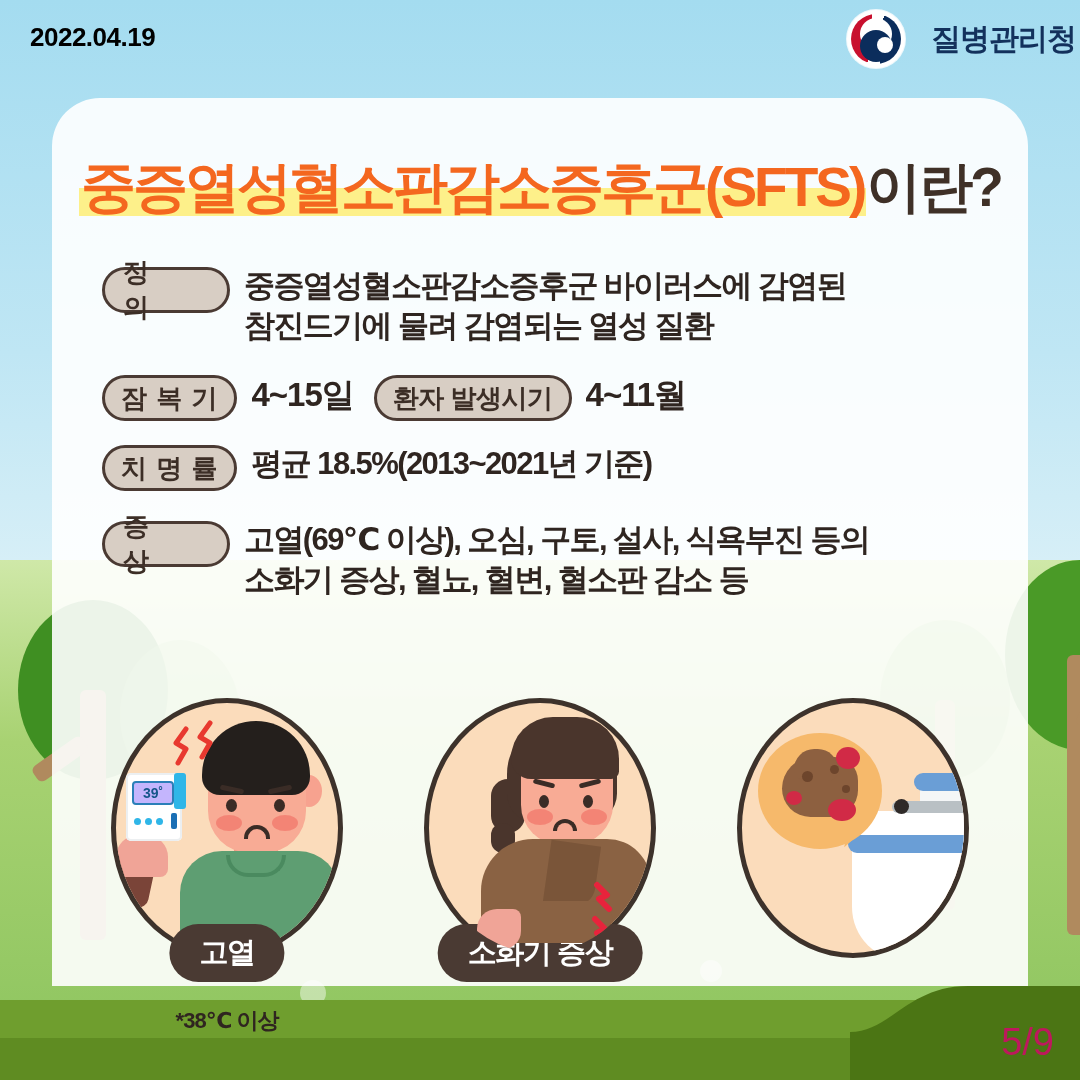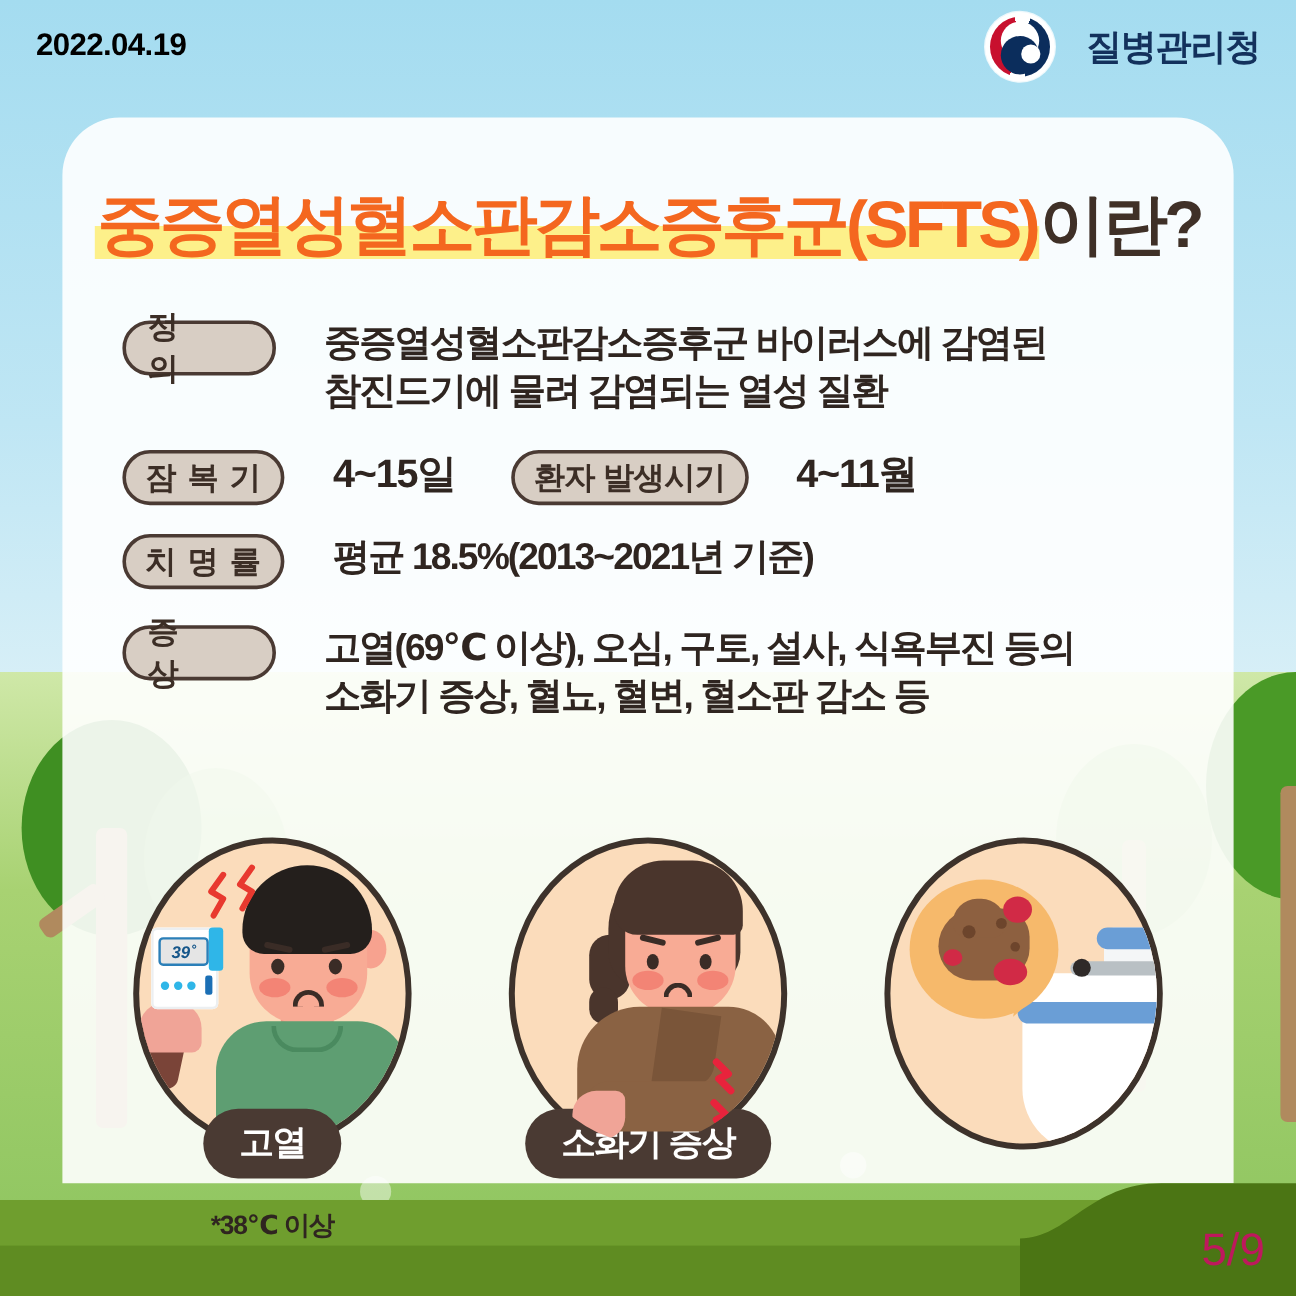--- a/index.html
+++ b/index.html
@@ -79,21 +79,21 @@
   .header {
     position: absolute; left: 0; top: 0; width: 1080px; height: 98px;
     z-index: 5;
   }
   .date {
     position: absolute; left: 30px; top: 22px;
     font-size: 26px; font-weight: 700; color: #000000;
     letter-spacing: -0.5px;
   }
   .logo {
-    position: absolute; right: 30px; top: 10px;
+    position: absolute; right: 4px; top: 10px;
     display: flex; align-items: center; gap: 26px;
   }
   .taegeuk {
     width: 58px; height: 58px; border-radius: 50%;
     background: #ffffff;
     position: relative; overflow: hidden;
     box-shadow: 0 0 0 1px rgba(255,255,255,.8);
   }
   .taegeuk .red {
     position: absolute; left: 4px; top: 4px; width: 50px; height: 50px;
@@ -145,21 +145,21 @@
   }
   .title .hl {
     color: #f4671f;
     background: linear-gradient(180deg, transparent 52%, #fdf08a 52%, #fdf08a 96%, transparent 96%);
     padding: 0 2px;
   }
   .title .tail { color: #3f3027; }
 
   
   .info { position: absolute; left: 50px; top: 165px; right: 30px; }
-  .row { display: flex; align-items: flex-start; margin-bottom: 26px; gap: 26px; }
+  .row { display: flex; align-items: flex-start; margin-bottom: 26px; }
   .row.tight { margin-bottom: 20px; }
 
   .pill {
     flex: none;
     display: inline-flex; align-items: center; justify-content: space-between;
     background: #d8cec4;
     border: 3px solid #4a3a33;
     border-radius: 999px;
     color: #3c2e26;
     font-weight: 800;
@@ -239,23 +239,23 @@
              background: #f09b84; z-index: 1; }
   .f1-collar { position: absolute; left: 110px; top: 152px; width: 60px; height: 22px;
                border: 4px solid #4a8a5f; border-top: none;
                border-radius: 0 0 30px 30px; z-index: 3; }
   .f1-therm { position: absolute; left: 10px; top: 70px; width: 56px; height: 68px;
               background: #ffffff; border-radius: 5px; z-index: 5;
               box-shadow: 0 0 0 2px #eceff1 inset; }
   .f1-thermbar { position: absolute; left: 58px; top: 70px; width: 12px; height: 36px;
                  background: #2fb6e8; border-radius: 3px; z-index: 5; }
   .f1-screen { position: absolute; left: 16px; top: 78px; width: 42px; height: 24px;
-               background: #e5e5e5; border: 2px solid #2b7fb8; border-radius: 4px;
+               background: #c4b5fd; border: 2px solid #2b7fb8; border-radius: 4px;
                color: #15568a; font-size: 14px; font-weight: 800;
-               display: flex; align-items: center; justify-content: center; z-index: 6; font-style: italic; }
+               display: flex; align-items: center; justify-content: center; z-index: 6; }
   .f1-dots { position: absolute; left: 18px; top: 110px; z-index: 6; display: flex; gap: 4px; align-items: center; }
   .f1-dots i { width: 7px; height: 7px; background: #2fb6e8; border-radius: 50%; display: block; }
   .f1-dots b { width: 6px; height: 16px; background: #1b6fb5; border-radius: 2px; display: block; margin-left: 4px; }
   .f1-hand { position: absolute; left: 0px; top: 132px; width: 52px; height: 42px;
              background: #f0a497; border-radius: 22px 22px 8px 8px; z-index: 4; }
   .f1-sleeve { position: absolute; left: -30px; top: 152px; width: 66px; height: 48px;
                background: #7a4438; border-radius: 10px; transform: rotate(12deg); z-index: 3; }
   .heatline { position: absolute; z-index: 6; }
   .heatline svg { display: block; }
 

